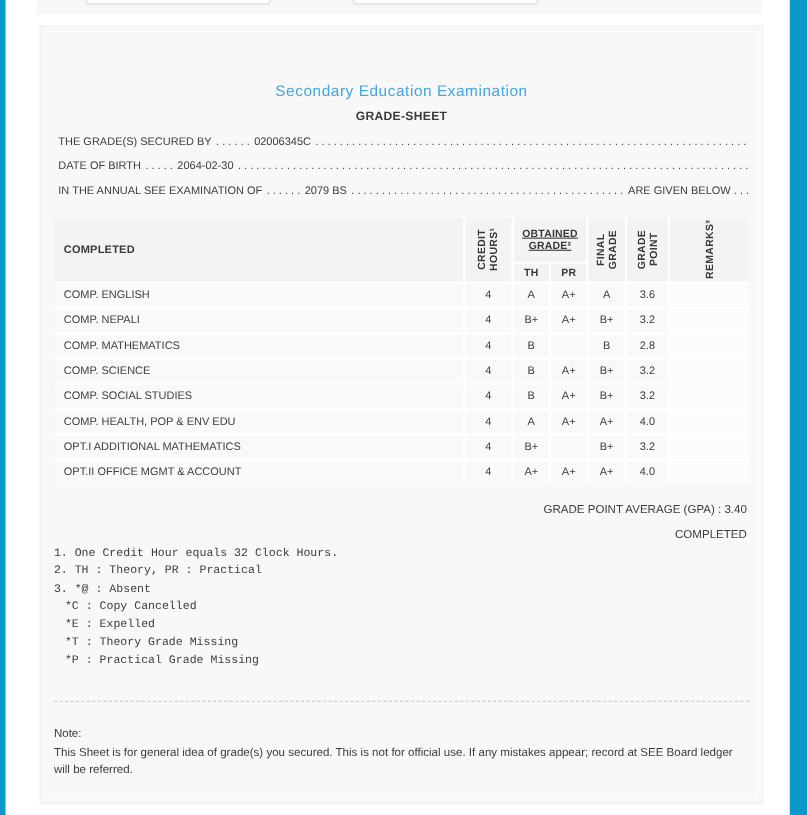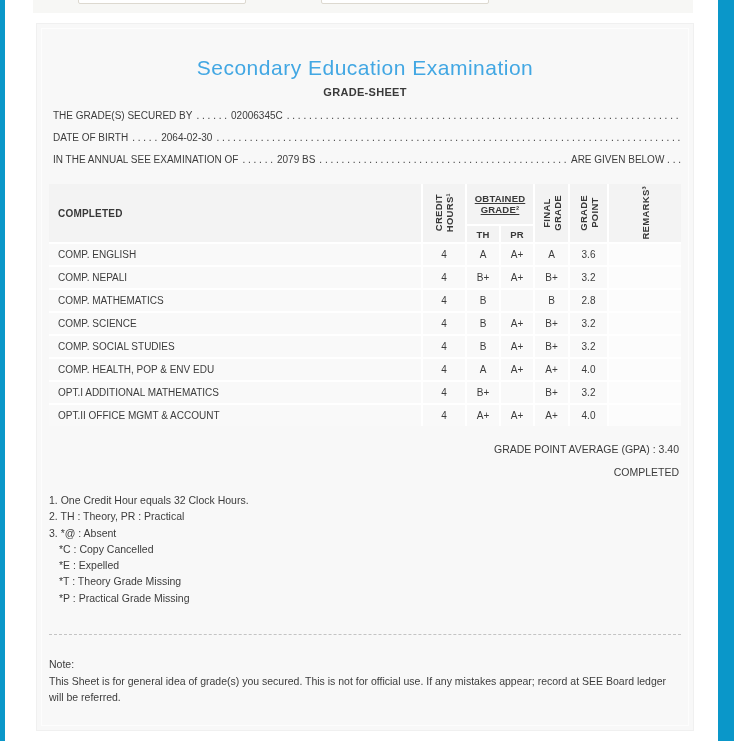--- a/index.html
+++ b/index.html
@@ -36,22 +36,22 @@
     width: 658px; height: 708px;
     background: #f8f8f8; border: 1px solid #f0f0f0;
     padding: 0 12px; overflow: hidden;
   }
   .card-inner-border {
     position: absolute; inset: 4px; border: 1px solid #fdfdfd;
     pointer-events: none;
   }
 
   .page-title {
-    margin-top: 34px; text-align: center;
-    font-size: 21px; line-height: 20px; letter-spacing: 0.5px;
+    margin-top: 48px; text-align: center;
+    font-size: 14px; line-height: 20px; letter-spacing: 0.5px;
     color: #42a7e3; font-weight: 400;
   }
   .sheet-subtitle {
     margin-top: 8px; text-align: center;
     font-size: 11px; line-height: 13px; font-weight: 700; color: #3a3a3a;
     letter-spacing: 0.3px;
   }
 
   .info-block { margin-top: 6px; }
   .info-line {
@@ -96,21 +96,21 @@
 
   .gpa-line {
     margin-top: 17px; text-align: right; font-size: 10.5px; line-height: 13px;
     padding-right: 2px;
   }
   .status-line {
     margin-top: 10px; text-align: right; font-size: 10.5px; line-height: 13px;
     padding-right: 2px;
   }
 
-  .footnotes { margin-top: 13px; }
+  .footnotes { margin-top: 2px; font-family: Liberation Mono, monospace; }
   .fn { font-size: 10.5px; line-height: 16.3px; }
   .fn-indent { padding-left: 10px; }
 
   .divider {
     margin-top: 28px; border-top: 1px dashed #c4c4c4; height: 0;
   }
   .note-label { margin-top: 22px; font-size: 10.5px; line-height: 14px; }
   .note-text  { margin-top: 2px; font-size: 10.5px; line-height: 16px; max-width: 645px; }
 </style>
 </head>

